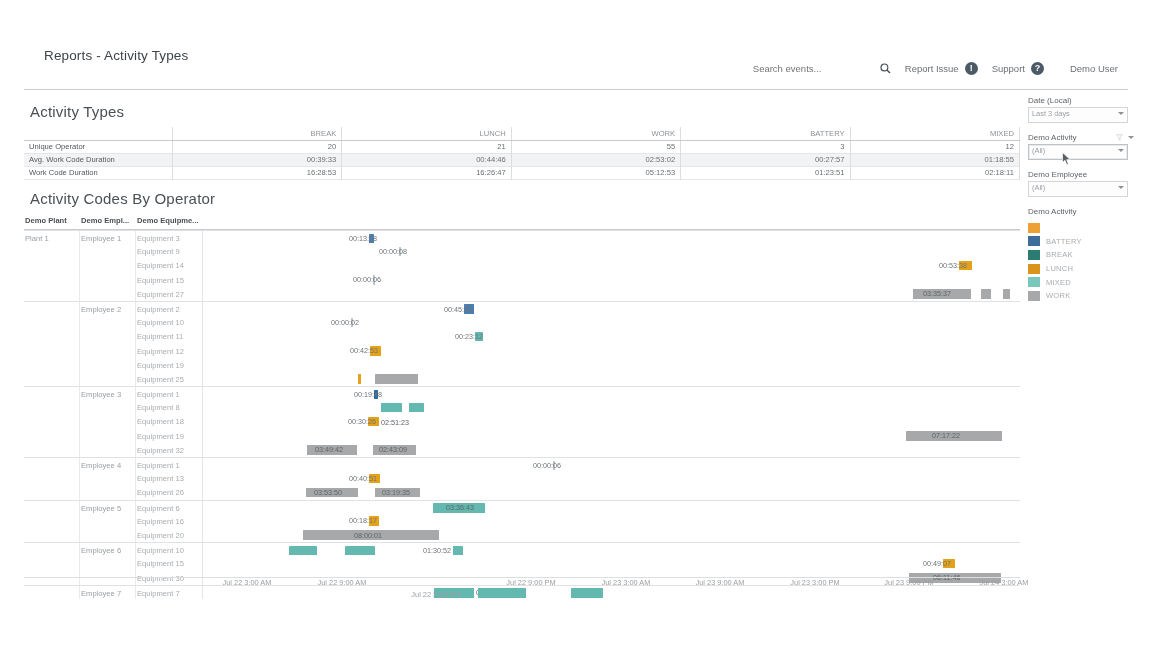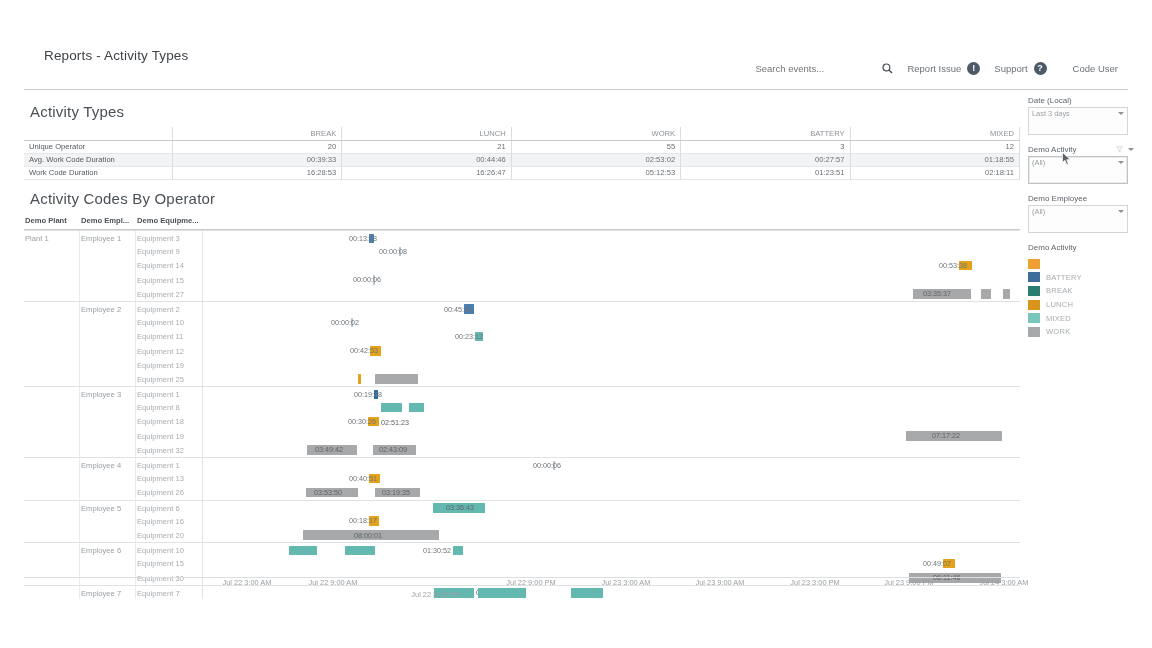--- a/index.html
+++ b/index.html
@@ -116,21 +116,21 @@
   #filters {
     position: absolute; left: 1028px; top: 96px;
     width: 106px;
   }
   #filters .fl {
     font-size: 8px; color: #5e646a; margin-bottom: 2px;
     display: flex; align-items: center;
   }
   #filters .fl .spacer { margin-left: auto; }
   .sel {
-    position: relative; width: 100px; height: 28px;
+    position: relative; width: 100px; height: 16px;
     border: 1px solid #d3d6d9; background: #fdfdfd;
     font-size: 7.4px; color: #9ba0a5;
     padding: 0 14px 0 3px; line-height: 11px;
     margin-bottom: 10px;
   }
   .sel .caret {
     position: absolute; right: 3px; top: 4px;
     width: 0; height: 0; border-left: 3px solid transparent;
     border-right: 3px solid transparent; border-top: 3.5px solid #8e9397;
   }
@@ -161,21 +161,21 @@
       <span class="search-icon">
         <svg width="11" height="11" viewBox="0 0 11 11">
           <circle cx="4.4" cy="4.4" r="3.4" fill="none" stroke="#4a5055" stroke-width="1.2"></circle>
           <line x1="6.9" y1="6.9" x2="10" y2="10" stroke="#4a5055" stroke-width="1.4"></line>
         </svg>
       </span>
       <span class="hdr-link">Report Issue</span>
       <span class="badge">!</span>
       <span class="hdr-link">Support</span>
       <span class="badge">?</span>
-      <span class="hdr-user">Code User</span>
+      <span class="hdr-user">Demo User</span>
     </div>
   </div>
 
   <div class="sec-title" style="left:30px; top:103px;">Activity Types</div>
 
   <table id="xtab">
     <thead>
       <tr>
         <th class="blank" style="width:148px"></th>
       <th style="width: 169px;">BREAK</th>
@@ -537,21 +537,21 @@
             <div class="bar" style="left: 231px; width: 40px; background: rgb(99, 184, 176);"></div>
             <div class="barlbl onbar" style="left: 273px;">02:18:54</div>
             <div class="bar" style="left: 275px; width: 48px; background: rgb(99, 184, 176);"></div>
             <div class="bar" style="left: 368px; width: 32px; background: rgb(99, 184, 176);"></div>
           </div>
         </div>
       </div>
     <div class="axisline"></div>
     <div class="axis" id="gantt-axis">
         <div class="tick" style="left: 44px;">Jul 22 3:00 AM</div>
-        <div class="tick" style="left: 130px;">Jul 22 9:00 AM</div>
+        <div class="tick" style="left: 139px;">Jul 22 9:00 AM</div>
         <div class="tick" style="left: 233px; margin-top: 12px;">Jul 22 3:00 PM</div>
         <div class="tick" style="left: 328px;">Jul 22 9:00 PM</div>
         <div class="tick" style="left: 423px;">Jul 23 3:00 AM</div>
         <div class="tick" style="left: 517px;">Jul 23 9:00 AM</div>
         <div class="tick" style="left: 612px;">Jul 23 3:00 PM</div>
         <div class="tick" style="left: 706px;">Jul 23 9:00 PM</div>
         <div class="tick" style="left: 801px;">Jul 24 3:00 AM</div>
       </div>
   </div>
 

